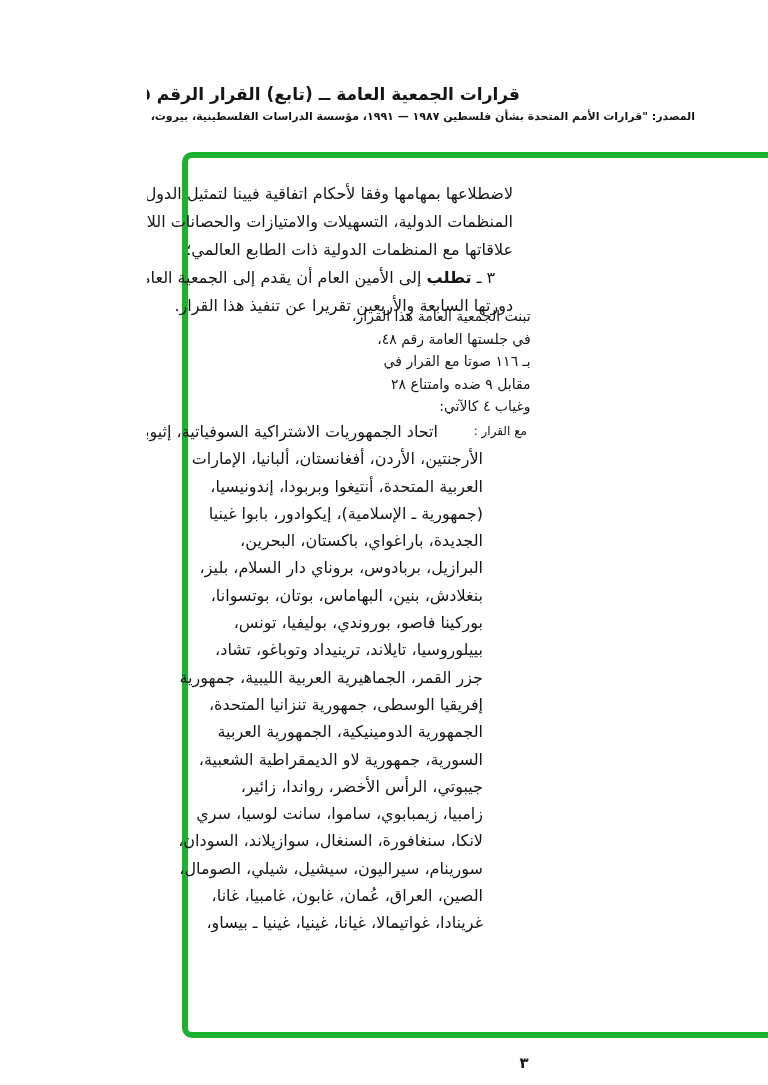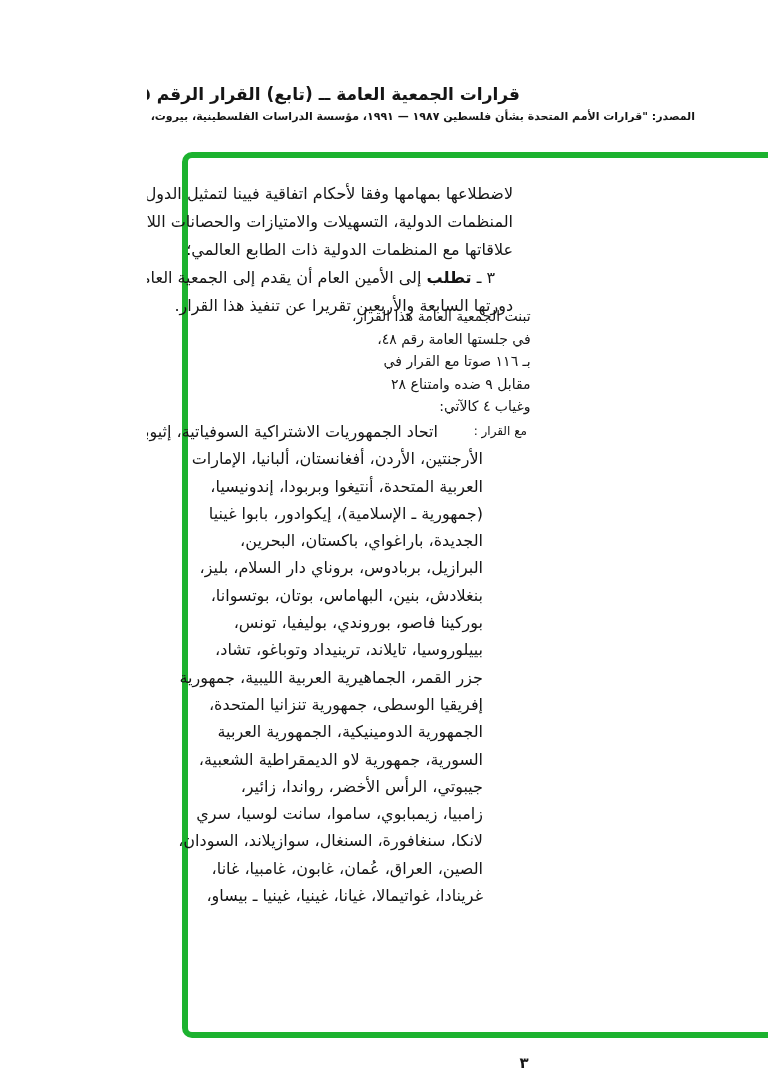--- a/index.html
+++ b/index.html
@@ -103,19 +103,20 @@
       <div class="tline">بنغلادش، بنين، البهاماس، بوتان، بوتسوانا،</div>
       <div class="tline">بوركينا فاصو، بوروندي، بوليفيا، تونس،</div>
       <div class="tline">بييلوروسيا، تايلاند، ترينيداد وتوباغو، تشاد،</div>
       <div class="tline">جزر القمر، الجماهيرية العربية الليبية، جمهورية</div>
       <div class="tline">إفريقيا الوسطى، جمهورية تنزانيا المتحدة،</div>
       <div class="tline">الجمهورية الدومينيكية، الجمهورية العربية</div>
       <div class="tline">السورية، جمهورية لاو الديمقراطية الشعبية،</div>
       <div class="tline">جيبوتي، الرأس الأخضر، رواندا، زائير،</div>
       <div class="tline">زامبيا، زيمبابوي، ساموا، سانت لوسيا، سري</div>
       <div class="tline">لانكا، سنغافورة، السنغال، سوازيلاند، السودان،</div>
+      <div class="tline">سورينام، سيراليون، سيشيل، شيلي، الصومال،</div>
       <div class="tline">الصين، العراق، عُمان، غابون، غامبيا، غانا،</div>
       <div class="tline">غرينادا، غواتيمالا، غيانا، غينيا، غينيا ـ بيساو،</div>
     </div>
 
   <div class="page-number">٣</div>
 
 </div>
 
 </body></html>

